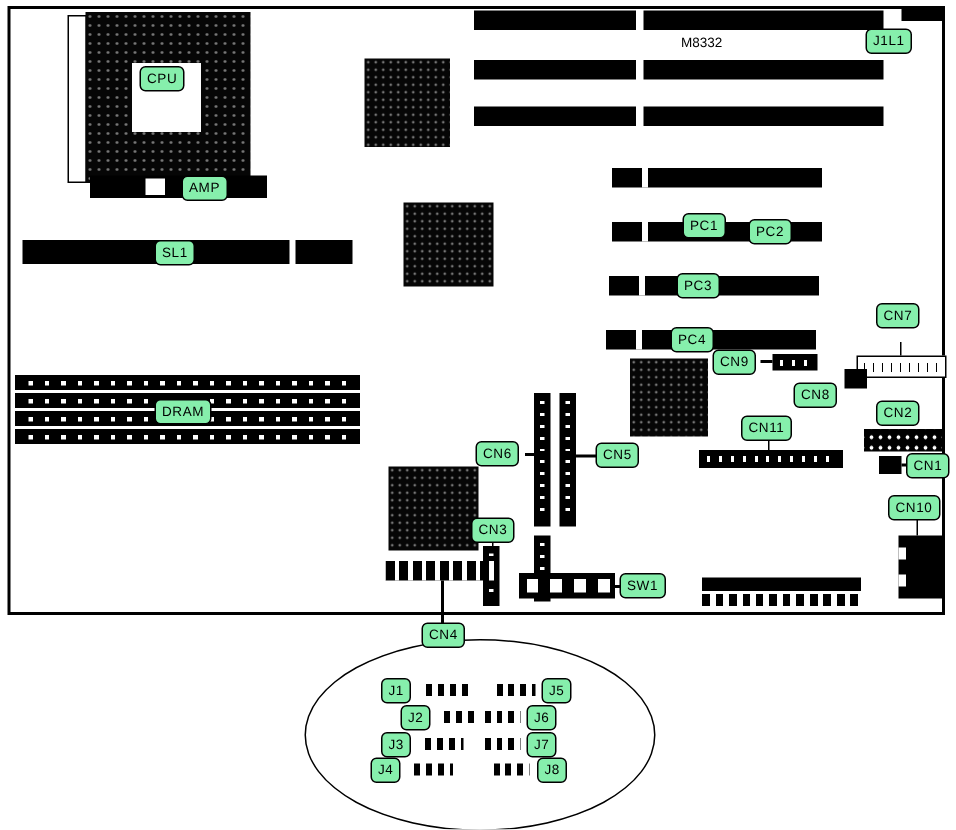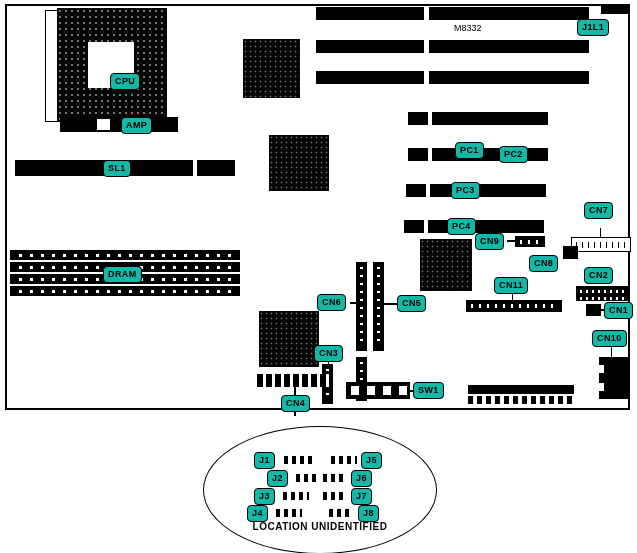--- a/index.html
+++ b/index.html
@@ -4,22 +4,22 @@
 <style>
   html,body{margin:0;padding:0;background:#fff;}
   #screen{
     position:relative;width:637px;height:553px;background:#fff;overflow:hidden;
     font-family:"Liberation Sans", sans-serif;color:#000;
   }
   .abs{position:absolute;}
   .black{background:#000;}
   .board{position:absolute;border:2px solid #000;background:transparent;z-index:0;}
   .lbl{
-    position:absolute;background:#14b8a6;border:1px solid #000;border-radius:4px;
-    font-size:9px;font-weight:bold;line-height:1;padding:3px 4px;letter-spacing:.4px;
+    position:absolute;background:#86efac;border:1px solid #000;border-radius:4px;
+    font-size:9px;font-weight:normal;line-height:1;padding:3px 4px;letter-spacing:.4px;
     display:flex;align-items:center;justify-content:center;z-index:6;white-space:nowrap;
   }
   .ln{position:absolute;background:#000;z-index:4;}
   .txt{position:absolute;font-size:9px;line-height:1;z-index:3;}
   .chipdots{
     background-color:#060606;
     background-image:radial-gradient(circle, rgba(255,255,255,.45) .7px, transparent 1.1px);
     background-size:5px 5px;
   }
   .cpu-dots{background-size:6px 6px;}
@@ -66,21 +66,21 @@
 </head>
 <body>
 
 <div id="screen">
 
   <div class="board" style="left:5px;top:4px;width:621px;height:402px;"></div>
 
   <div class="abs" style="left:45px;top:10px;width:11px;height:110px;background:#fff;border:1px solid #000;z-index:2;"></div>
   <div class="abs chipdots cpu-dots" style="left:57px;top:8px;width:110px;height:114px;z-index:2;"></div>
   <div class="abs" style="left:88px;top:42px;width:46px;height:46px;background:#fff;z-index:3;"></div>
-  <div class="lbl" style="left:93px;top:73px;margin-left:17px;">CPU</div>
+  <div class="lbl" style="left:93px;top:44px;">CPU</div>
 
   <div class="abs black" style="left:60px;top:117px;width:118px;height:15px;z-index:2;"></div>
   <div class="abs" style="left:97px;top:119px;width:13px;height:11px;background:#fff;z-index:3;"></div>
   <div class="lbl" style="left:121px;top:117px;">AMP</div>
 
   <div class="abs black" style="left:316px;top:7px;width:108px;height:13px;z-index:2;"></div>
   <div class="abs black" style="left:429px;top:7px;width:160px;height:13px;z-index:2;"></div>
   <div class="abs black" style="left:316px;top:40px;width:108px;height:13px;z-index:2;"></div>
   <div class="abs black" style="left:429px;top:40px;width:160px;height:13px;z-index:2;"></div>
   <div class="abs black" style="left:316px;top:71px;width:108px;height:13px;z-index:2;"></div>
@@ -164,21 +164,21 @@
   <div class="ln" style="left:350px;top:302px;width:7px;height:2px;"></div>
 
   <div class="lbl" style="left:397px;top:295px;">CN5</div>
   <div class="ln" style="left:384px;top:303px;width:14px;height:2px;"></div>
 
   <div class="lbl" style="left:314px;top:345px;">CN3</div>
   <div class="ln" style="left:328px;top:361px;width:1px;height:4px;"></div>
 
   <div class="abs seg" style="left:257px;top:374px;width:74px;height:13px;z-index:2;"></div>
   <div class="ln" style="left:294px;top:387px;width:2px;height:29px;"></div>
-  <div class="lbl" style="left:281px;top:395px;">CN4</div>
+  <div class="lbl" style="left:281px;top:415px;">CN4</div>
 
   <div class="abs dip" style="left:346px;top:382px;width:64px;height:17px;z-index:2;"></div>
   <div class="ln" style="left:410px;top:390px;width:4px;height:2px;"></div>
   <div class="lbl" style="left:413px;top:382px;text-align:right;">SW1</div>
 
   <div class="abs black" style="left:468px;top:385px;width:106px;height:9px;z-index:2;"></div>
   <div class="abs teeth" style="left:468px;top:396px;width:106px;height:8px;z-index:2;"></div>
 
   <div class="ellipse" style="left:203px;top:426px;width:232px;height:126px;"></div>
 
@@ -195,15 +195,14 @@
   <div class="lbl" style="left:254px;top:488px;">J3</div>
   <div class="abs jicon" style="left:283px;top:492px;width:26px;height:8px;z-index:3;"></div>
   <div class="abs jicon" style="left:323px;top:492px;width:24px;height:8px;z-index:3;"></div>
   <div class="lbl" style="left:351px;top:488px;">J7</div>
 
   <div class="lbl" style="left:247px;top:505px;">J4</div>
   <div class="abs jicon" style="left:276px;top:509px;width:26px;height:8px;z-index:3;"></div>
   <div class="abs jicon" style="left:329px;top:509px;width:24px;height:8px;z-index:3;"></div>
   <div class="lbl" style="left:358px;top:505px;">J8</div>
 
-  <div class="caption" style="left:230px;top:521px;width:180px;">LOCATION UNIDENTIFIED</div>
 
 </div>
 
 </body></html>

